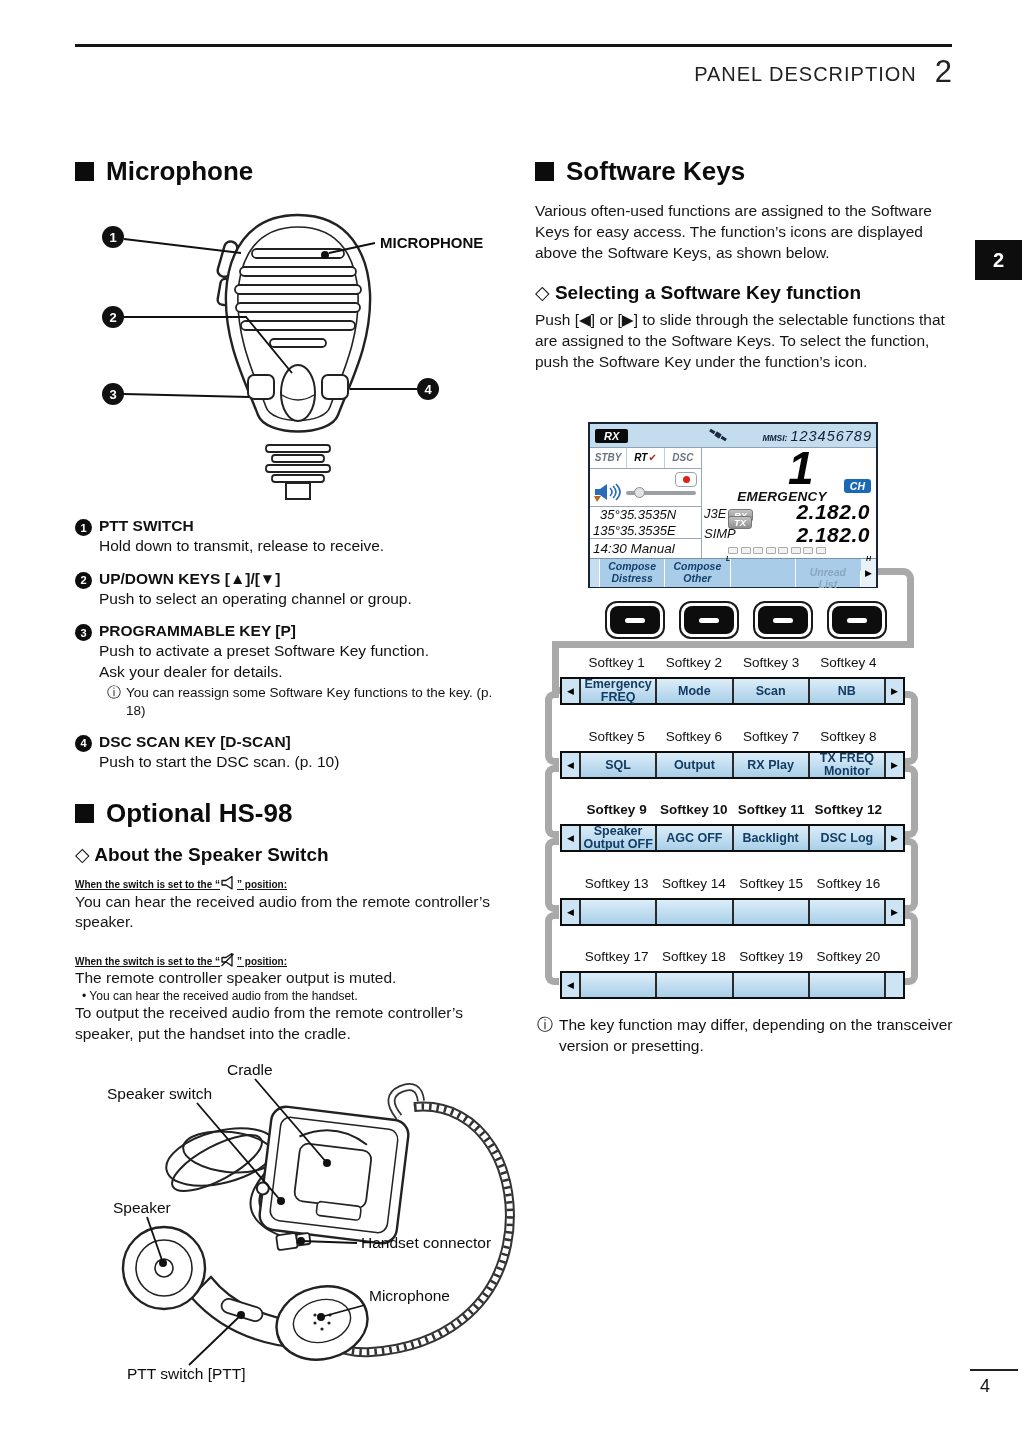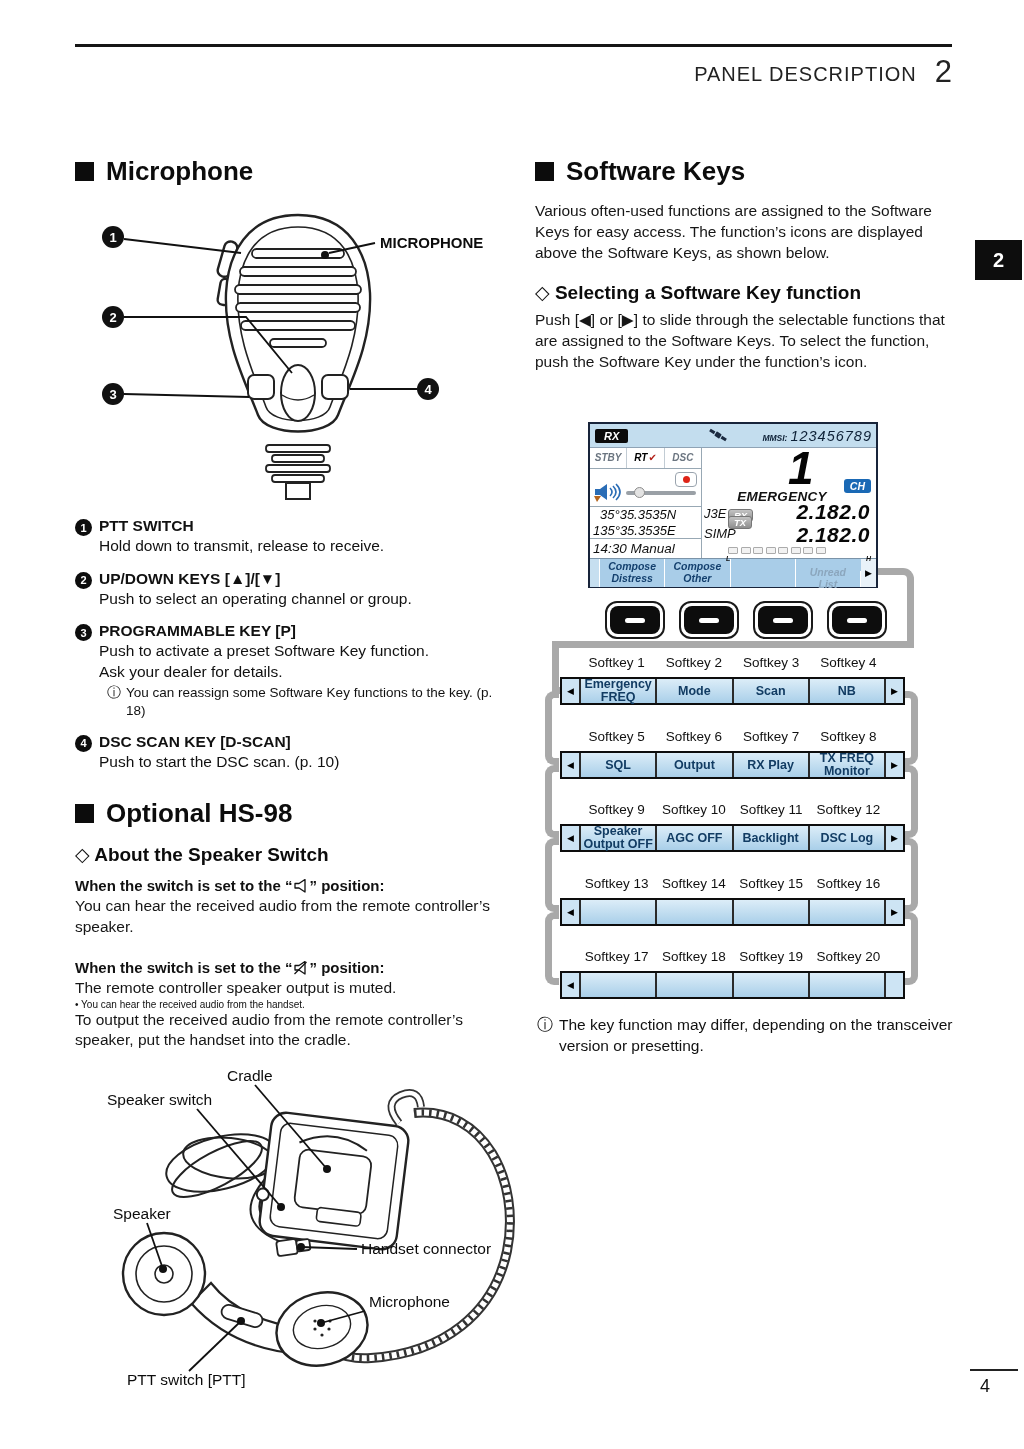--- a/index.html
+++ b/index.html
@@ -16,22 +16,22 @@
   #side-tab{position:absolute;top:240px;right:2px;width:47px;height:40px;background:#0d0d0d;
             color:#fff;display:flex;align-items:center;justify-content:center;font-size:20px;font-weight:bold;}
   #footer-rule{position:absolute;right:6px;bottom:78px;width:48px;border-top:2px solid #222;}
   #footer-num{position:absolute;right:34px;bottom:52px;font-size:18px;}
 
   
   .h1{display:flex;align-items:center;gap:12px;font-size:26px;font-weight:bold;color:#0c0c0c;}
   .h1 .sq{width:19px;height:19px;background:#0c0c0c;flex:0 0 auto;}
   .h2{font-size:19px;font-weight:bold;margin:0;color:#0c0c0c;}
   .body-txt{font-size:15.5px;line-height:1.34;color:#161616;}
-  .btitle{font-size:15px;font-weight:bold;line-height:1.34;}
-  .bullet{font-size:10px;}
+  .btitle{font-size:10px;font-weight:bold;line-height:1.34;text-decoration:underline;}
+  .bullet{font-size:12px;margin-left:7px;}
 
   
   .item{margin-bottom:13px;}
   .item-head{display:flex;gap:7px;font-size:15.5px;font-weight:bold;align-items:flex-start;}
   .numcirc{width:17px;height:17px;border-radius:50%;background:#0d0d0d;color:#fff;font-size:11px;
            font-weight:bold;display:flex;align-items:center;justify-content:center;margin-top:2px;flex:0 0 auto;}
   .item-body{margin-left:24px;font-size:15.5px;line-height:1.33;}
   .item-note{margin-left:32px;font-size:13.5px;line-height:1.3;display:flex;gap:5px;margin-top:2px;}
   .info-g{flex:0 0 auto;font-size:14px;line-height:1.2;}
 
@@ -472,21 +472,21 @@
     <div class="sk-bar" style="top:336px;">
       <span class="sk-arrow">◀</span>
       <span class="sk-cell pre">SQL</span>
       <span class="sk-cell pre">Output</span>
       <span class="sk-cell pre">RX Play</span>
       <span class="sk-cell pre">TX FREQ
 Monitor</span>
       <span class="sk-arrow r">▶</span>
     </div>
 
-    <div class="sk-labels" style="top:387px;">
+    <div class="sk-labels" style="top:387px;font-weight:bold;">
       <span>Softkey 9</span>
         <span>Softkey 10</span>
         <span>Softkey 11</span>
         <span>Softkey 12</span>
     </div>
     <div class="sk-bar" style="top:409px;">
       <span class="sk-arrow">◀</span>
       <span class="sk-cell pre">Speaker
 Output OFF</span>
       <span class="sk-cell pre">AGC OFF</span>

